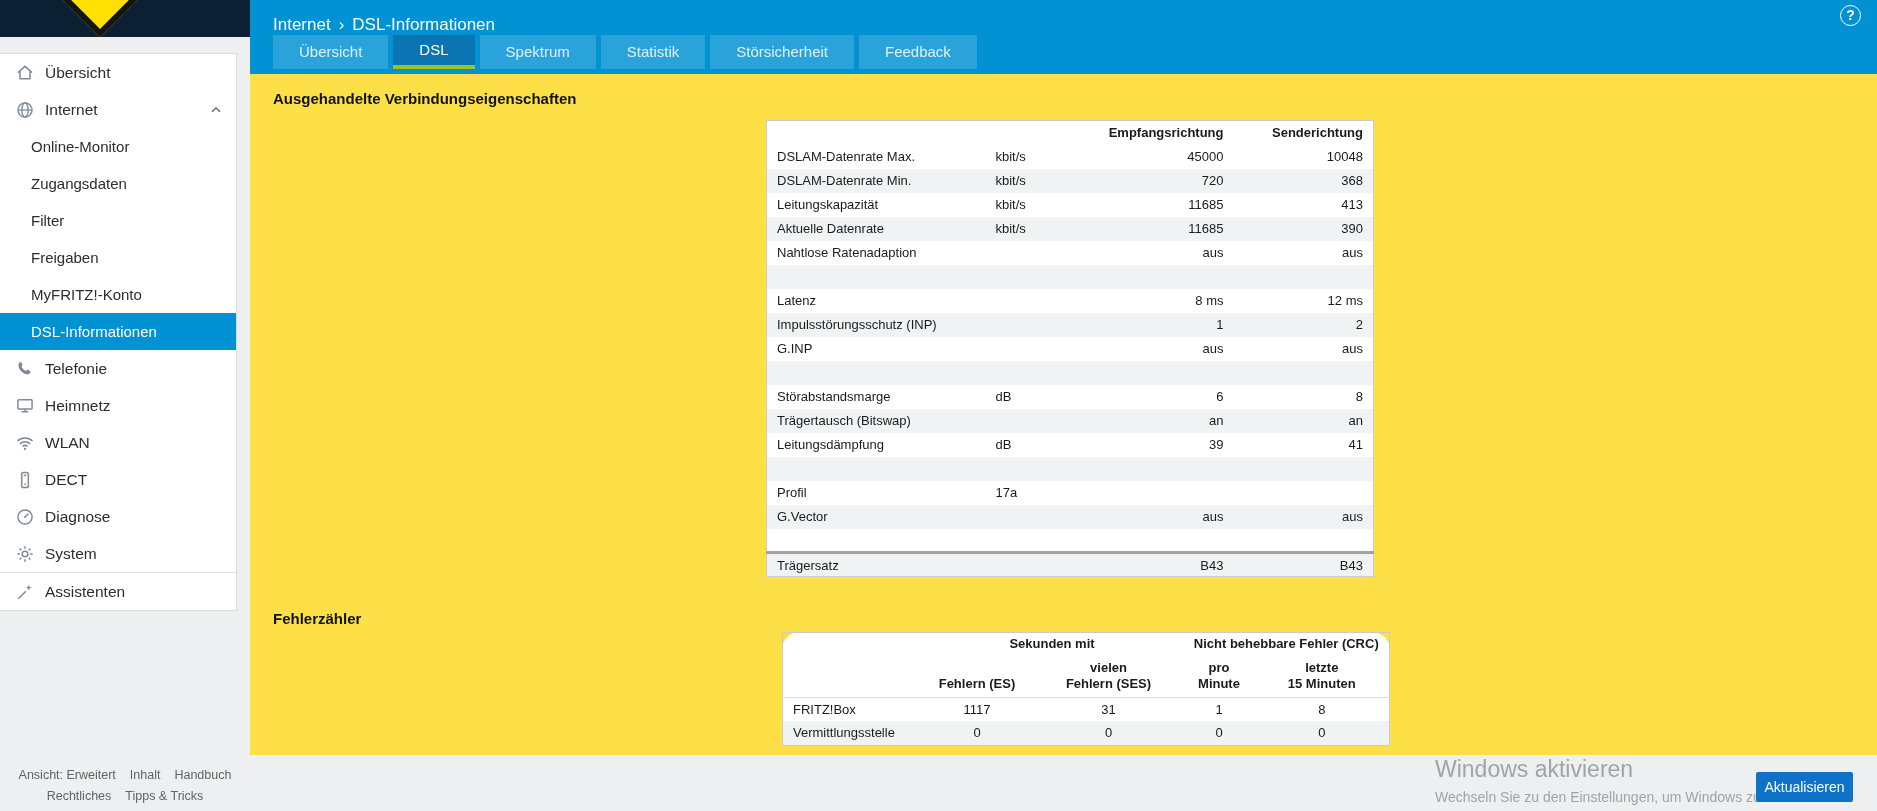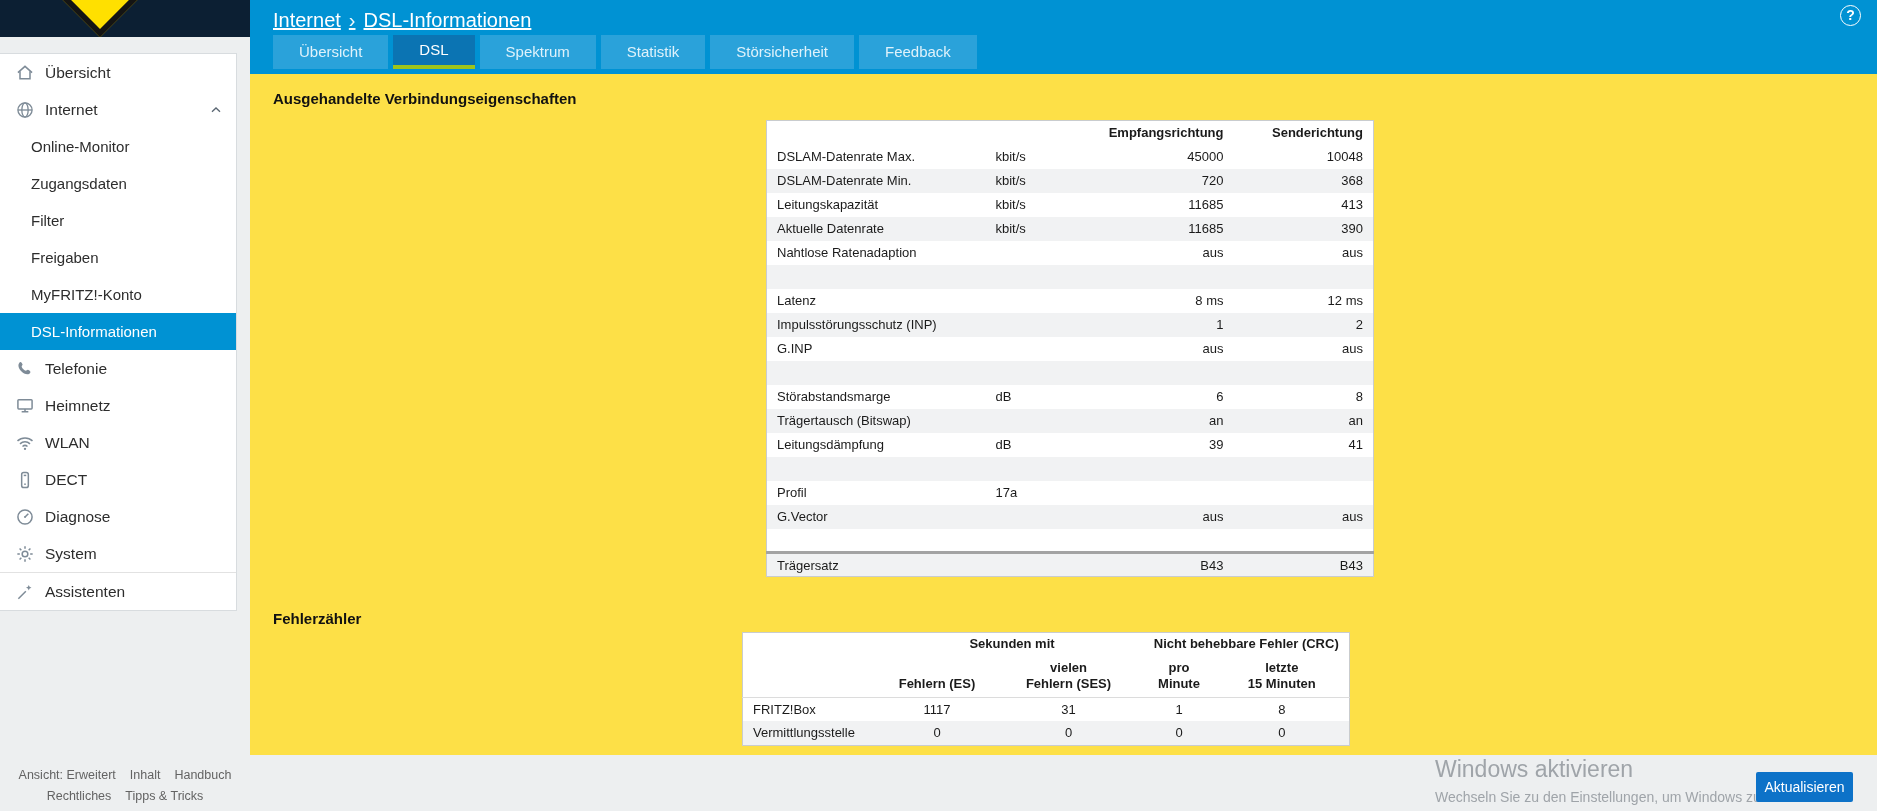--- a/index.html
+++ b/index.html
@@ -9,21 +9,21 @@
     width:1877px; height:811px; position:relative; overflow:hidden;
     background:#edeff0; font-family:"Liberation Sans", sans-serif; color:#1b1b1b;
   }
 
   
   .logo-box { position:absolute; left:0; top:0; width:250px; height:37px; background:#0c1f33; overflow:hidden; cursor:pointer; }
   .logo-diamond { position:absolute; left:58px; top:-64px; width:84px; height:84px; background:#ffe000; border:6px solid #141414; transform:rotate(45deg); }
 
   
   .topbar { position:absolute; left:250px; top:0; right:0; height:74px; background:#0092d3; }
-  .breadcrumb { position:absolute; left:23px; top:9px; font-size:20px; color:#ffffff;text-decoration:underline; }
+  .breadcrumb { position:absolute; left:23px; top:15px; font-size:17px; color:#ffffff; }
   .breadcrumb .crumb { cursor:pointer; }
   .breadcrumb .sep { margin:0 8px; opacity:.95; }
   .help { position:absolute; right:16px; top:5px; width:21px; height:21px; border:1.5px solid #fff; border-radius:50%;
           color:#fff; font-size:14px; line-height:18px; text-align:center; font-weight:bold; cursor:pointer; }
   .tabs { position:absolute; left:23px; bottom:5px; display:flex; gap:5px; }
   .tab { height:34px; line-height:34px; padding:0 26px; background:#2aa2da; color:#dff2fb; font-size:15px; cursor:pointer; }
   .tab.active { background:#0b74b3; color:#ffffff; border-bottom:4px solid #9dc41c; line-height:30px; }
 
   
   .sidebar { position:absolute; left:0; top:53px; width:237px; background:#ffffff;
@@ -49,21 +49,21 @@
                     font-size:13px; color:#1b1b1b; background:#fff; border:1px solid #c9ccce; }
   .datatable th { font-weight:bold; }
   .datatable td, .datatable th { padding:0 10px; overflow:hidden; }
 
   .t1 { position:absolute; left:516px; top:46px; }
   .t1 td, .t1 th { height:24px; }
   .t1 .num { text-align:right; }
   .t1 tbody tr.odd { background:#f1f2f3; }
   .t1 tbody tr:last-of-type { border-top:3px solid #a3a3a3; }
 
-  .t2 { position:absolute; left:492px; top:558px; }
+  .t2 { position:absolute; left:532px; top:558px;border-radius:18px; }
   .t2 thead tr.grp th { height:22px; text-align:center; }
   .t2 thead tr.sub th { padding:5px 6px; line-height:16px; white-space:pre-line;
                         text-align:center; vertical-align:bottom; }
   .t2 tbody td { height:24px; }
   .t2 .ctr { text-align:center; }
   .t2 tbody tr.odd { background:#f1f2f3; }
   .t2 thead tr.sub { border-bottom:1px solid #dcdcdc; }
 
   
   .bottombar { position:absolute; left:0; top:755px; right:0; height:56px; }

